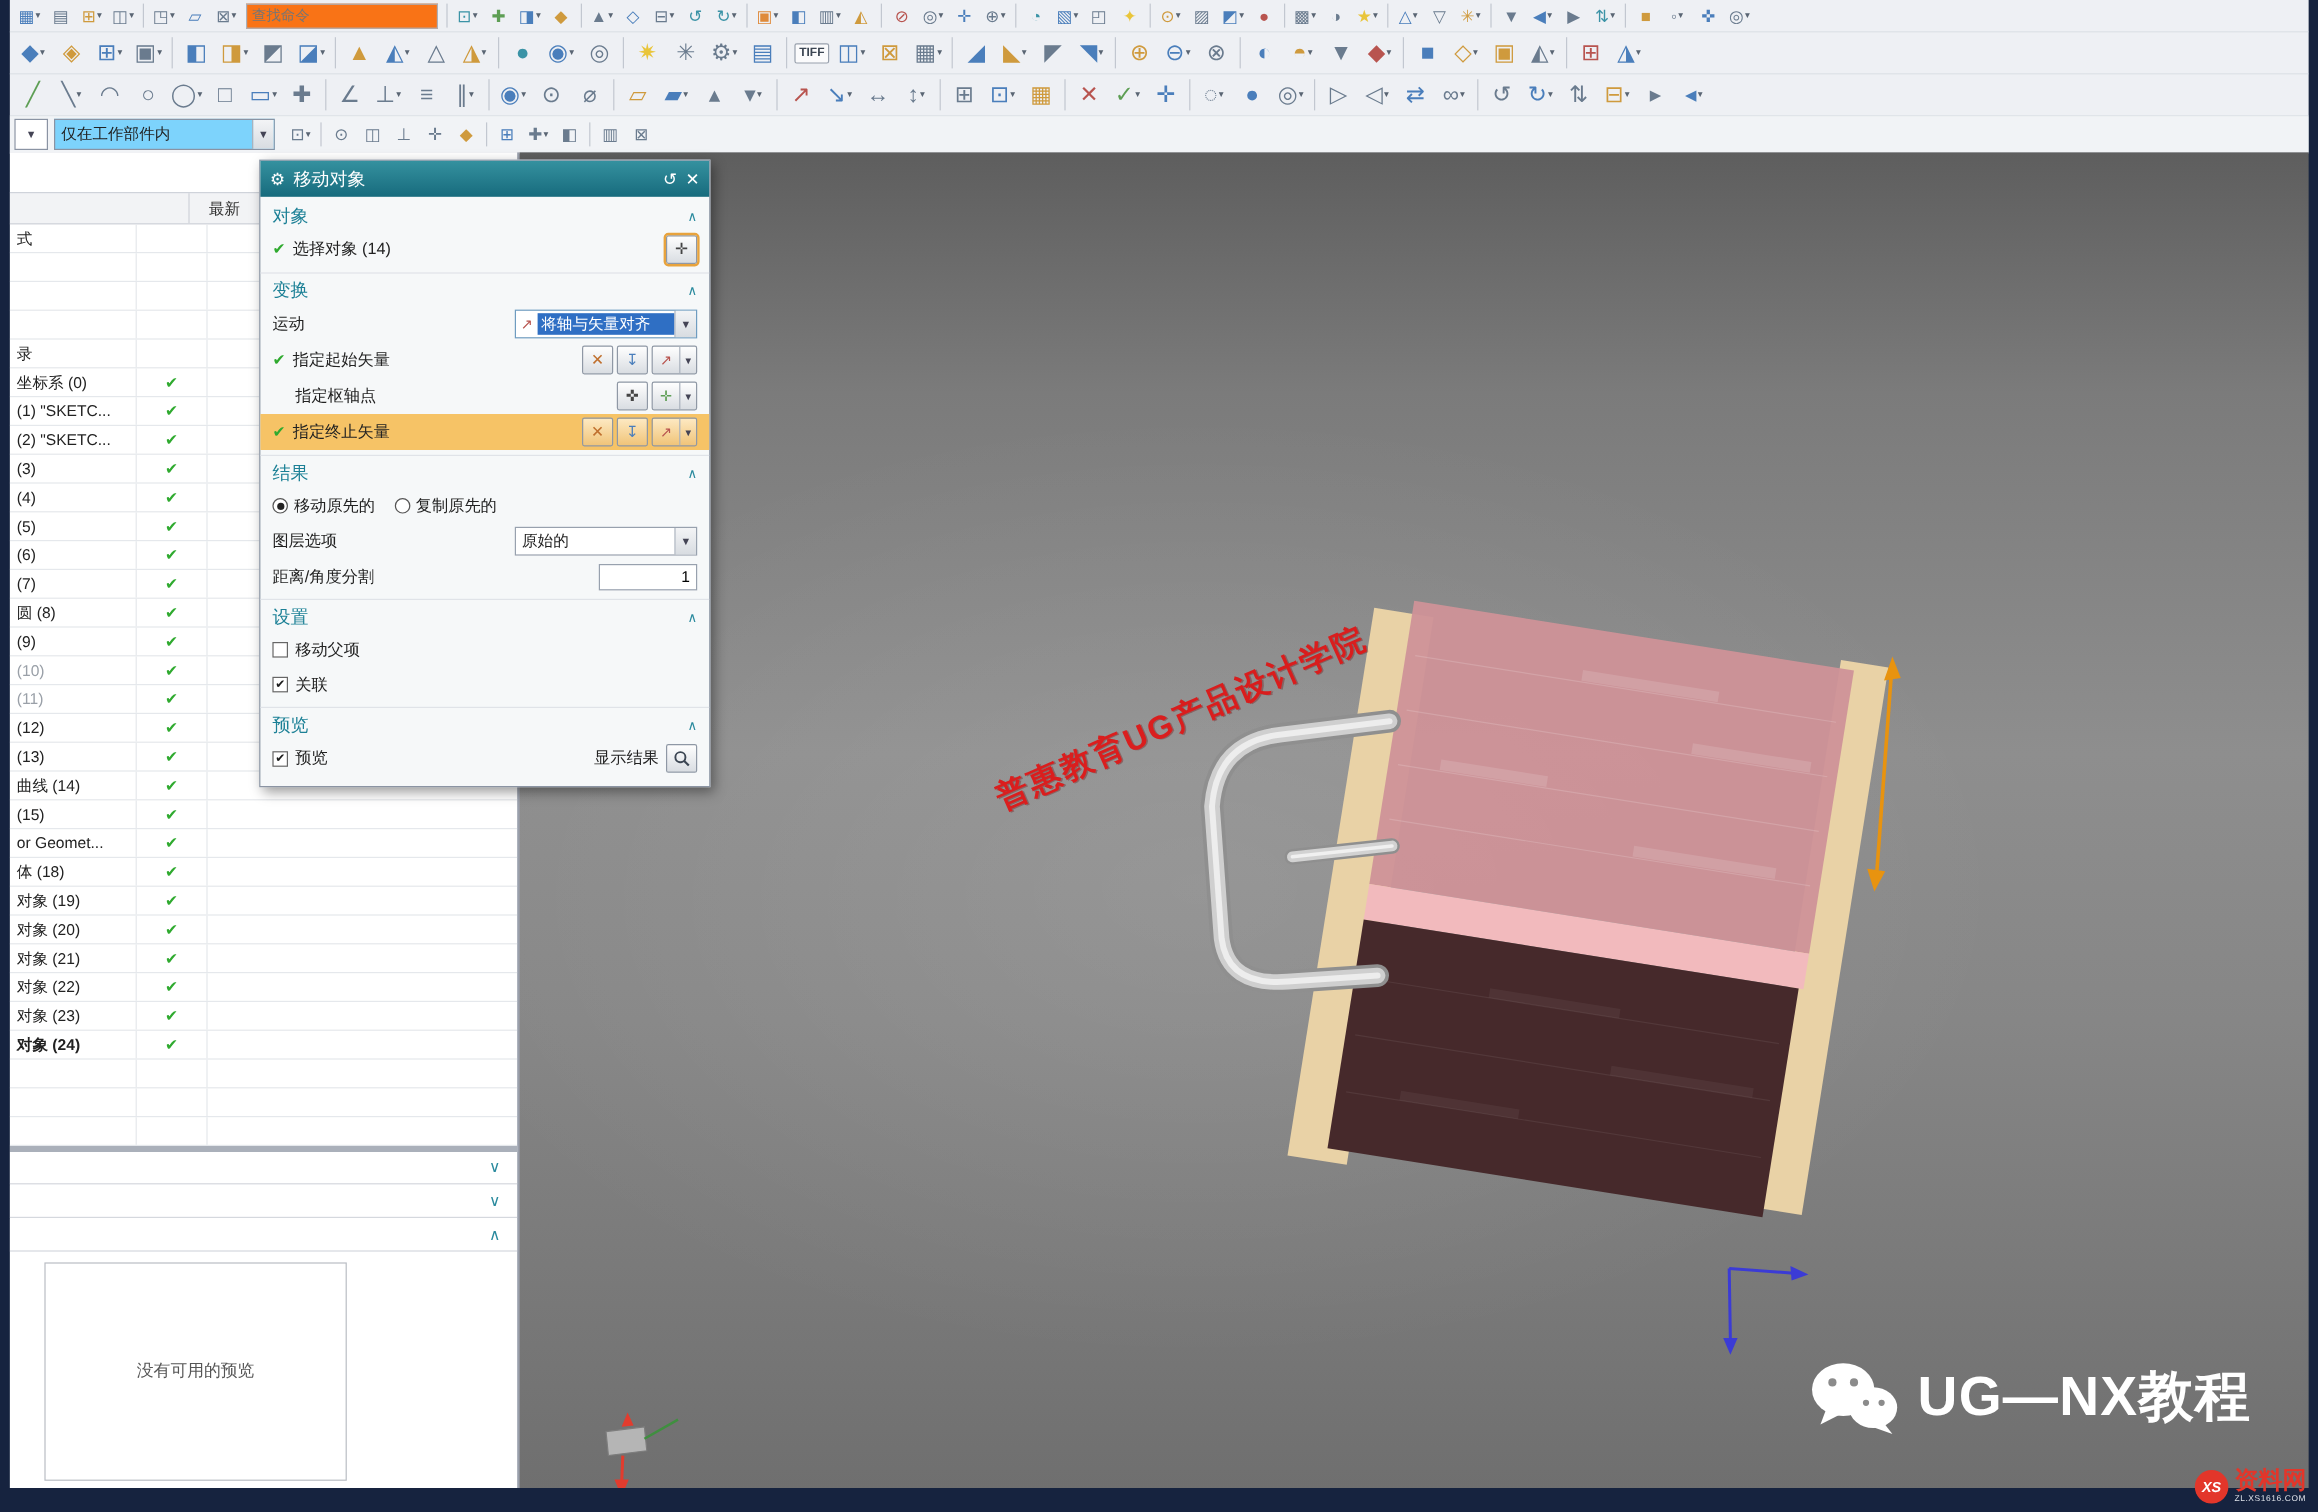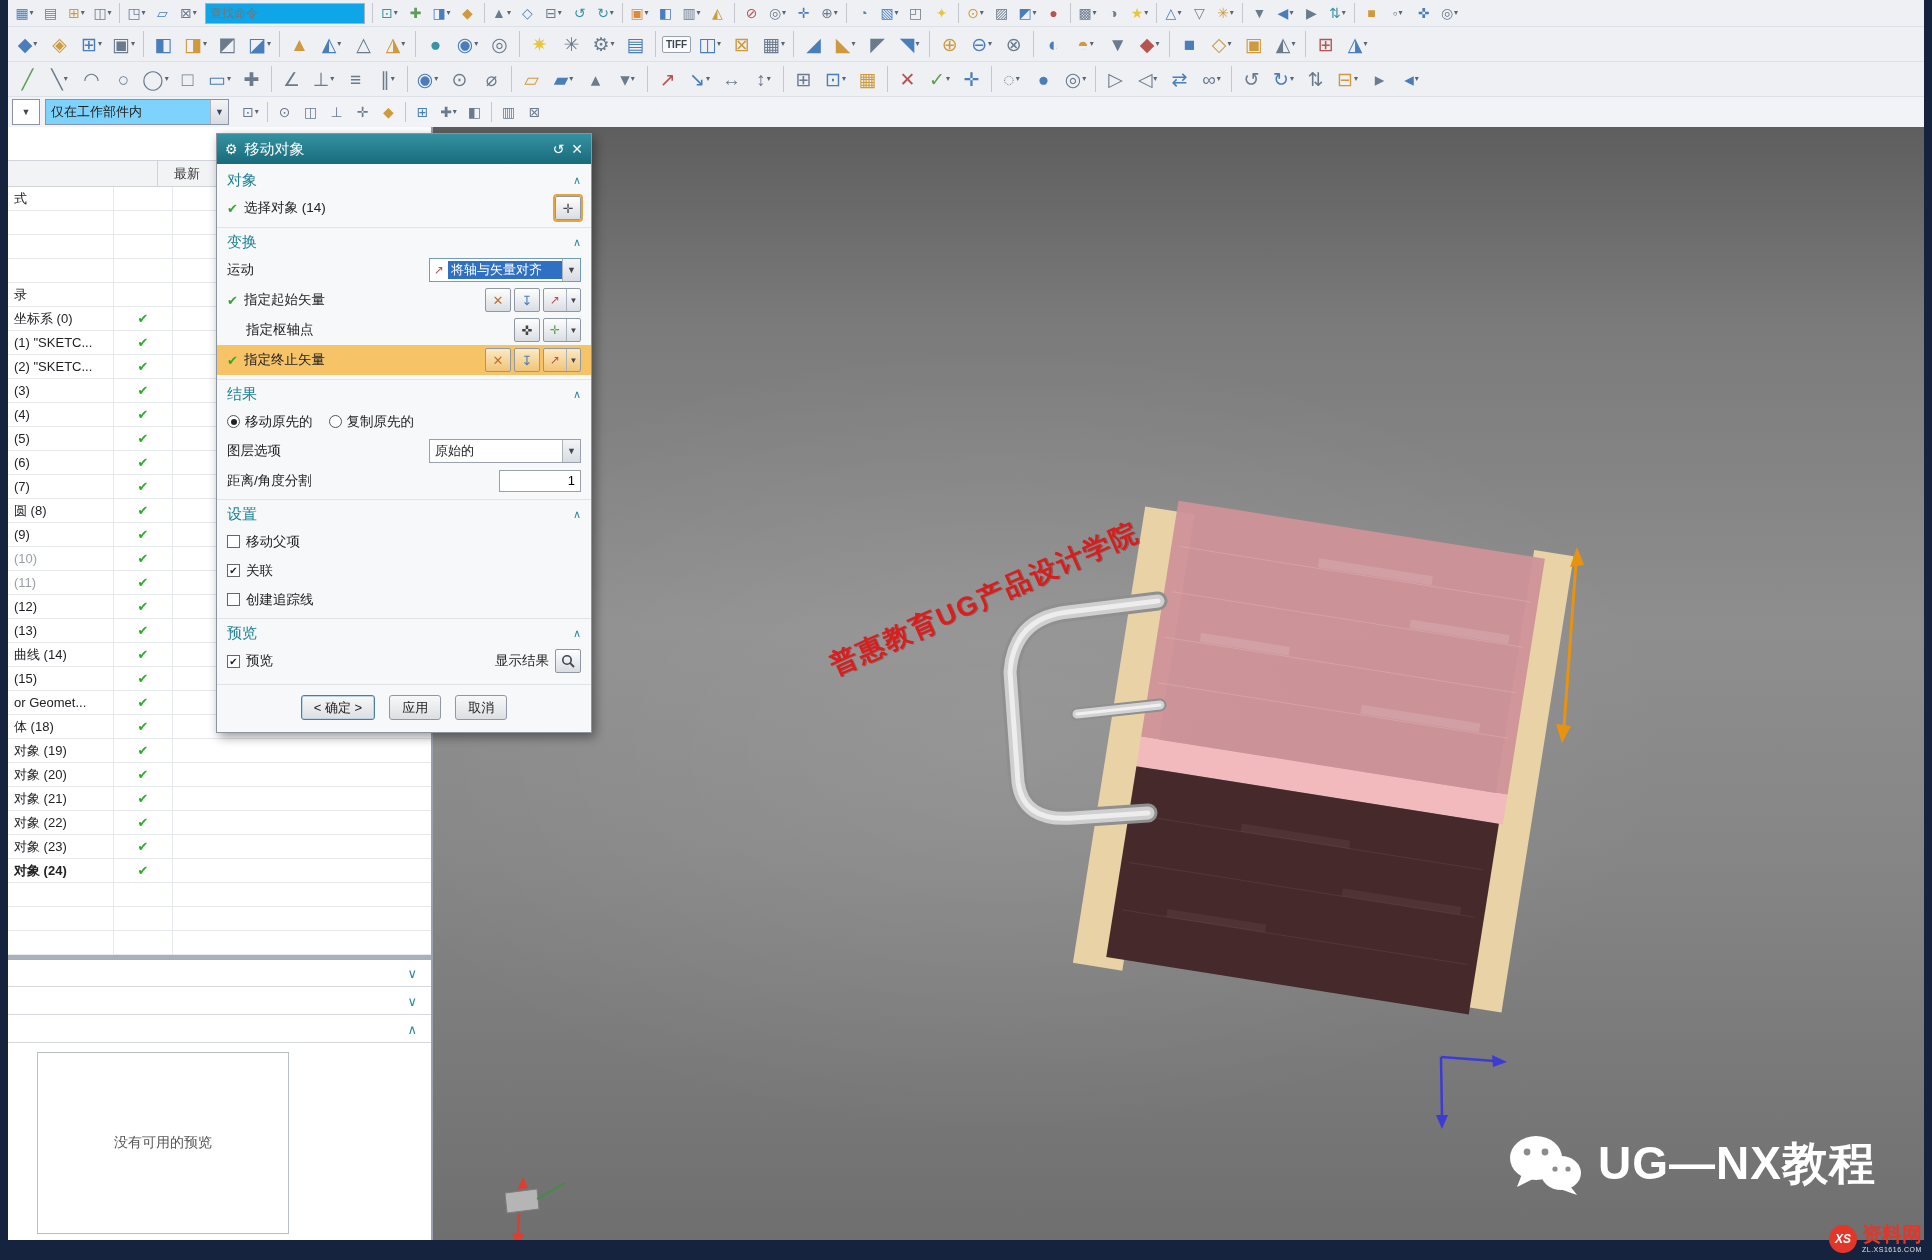--- a/index.html
+++ b/index.html
@@ -17,21 +17,21 @@
   .trow3{top:62px;height:35px;border-bottom:1px solid #dde1e7;}
   .trow4{top:97px;height:30px;background:#f1f3f6;}
   .ticon{display:inline-flex;align-items:center;justify-content:center;
     height:22px;min-width:21px;padding:0 2px;border-radius:3px;font-size:14px;
     line-height:1;cursor:default;}
   .big .ticon{height:28px;min-width:27px;font-size:19px;}
   .ticon .caret{font-size:8px;color:#5a6573;margin-left:1px;}
   .tsep{width:1px;height:20px;background:#c2c7d0;margin:0 3px;flex:none;}
   .big .tsep{height:26px;}
   .tsearch{width:150px;height:19px;border:1px solid #a9b0bb;font-size:12px;
-    padding:0 4px;color:#333;background:#0ea5e9;margin:0 3px;flex:none;}
+    padding:0 4px;color:#333;background:#f97316;margin:0 3px;flex:none;}
   .tbadge{font-size:10px;font-weight:bold;border:1px solid #98a0ac;border-radius:2px;
     padding:2px 3px;color:#3c4653;background:#fbfbfc;margin:0 2px;flex:none;}
   .mini-combo{width:26px;height:24px;background:#fff;border:1px solid #8a93a3;
     display:flex;align-items:center;justify-content:center;font-size:9px;color:#445;
     margin-right:4px;flex:none;}
   .filter-combo{width:182px;height:24px;background:#7dd3fc;border:1px solid #8a93a3;
     display:flex;align-items:center;font-size:13px;color:#222;flex:none;margin-right:8px;}
   .filter-combo .fc-label{flex:1;padding:0 5px;white-space:nowrap;overflow:hidden;}
   .filter-combo .fc-caret{width:17px;height:100%;background:linear-gradient(#f3f4f6,#d8dce1);
     border-left:1px solid #aab2bd;display:flex;align-items:center;justify-content:center;
@@ -1045,47 +1045,38 @@
         <span class="chev">∧</span>
       </div>
       <div class="drow">
         <span class="cbx"></span>
         <span>移动父项</span>
       </div>
       <div class="drow">
         <span class="cbx on"></span>
         <span>关联</span>
       </div>
-      <div class="drow">
-        <span class="cbx"></span>
-        <span>创建追踪线</span>
-      </div>
 
       <div class="sec-h">
         <span>预览</span>
         <span class="chev">∧</span>
       </div>
       <div class="drow">
         <span class="cbx on"></span>
         <span>预览</span>
         <span class="spacer"></span>
         <span style="margin-right:6px;">显示结果</span>
         <span class="sqbtn">
           <svg width="14" height="14" viewBox="0 0 14 14">
             <circle cx="6" cy="6" r="4.2" fill="none" stroke="#3c4653" stroke-width="1.6"></circle>
             <line x1="9.2" y1="9.2" x2="13" y2="13" stroke="#3c4653" stroke-width="1.8"></line>
           </svg>
         </span>
       </div>
 
-      <div class="btnrow">
-        <button class="btn primary">&lt; 确定 &gt;</button>
-        <button class="btn">应用</button>
-        <button class="btn">取消</button>
-      </div>
     </div>
   </div>
 
   <div class="side-border left"></div>
   <div class="side-border right"></div>
   <div class="bottom-bar"></div>
   <div class="brand">
     <span class="brand-badge">XS</span>
     <span class="brand-col">
       <span class="brand-name">资料网</span>

